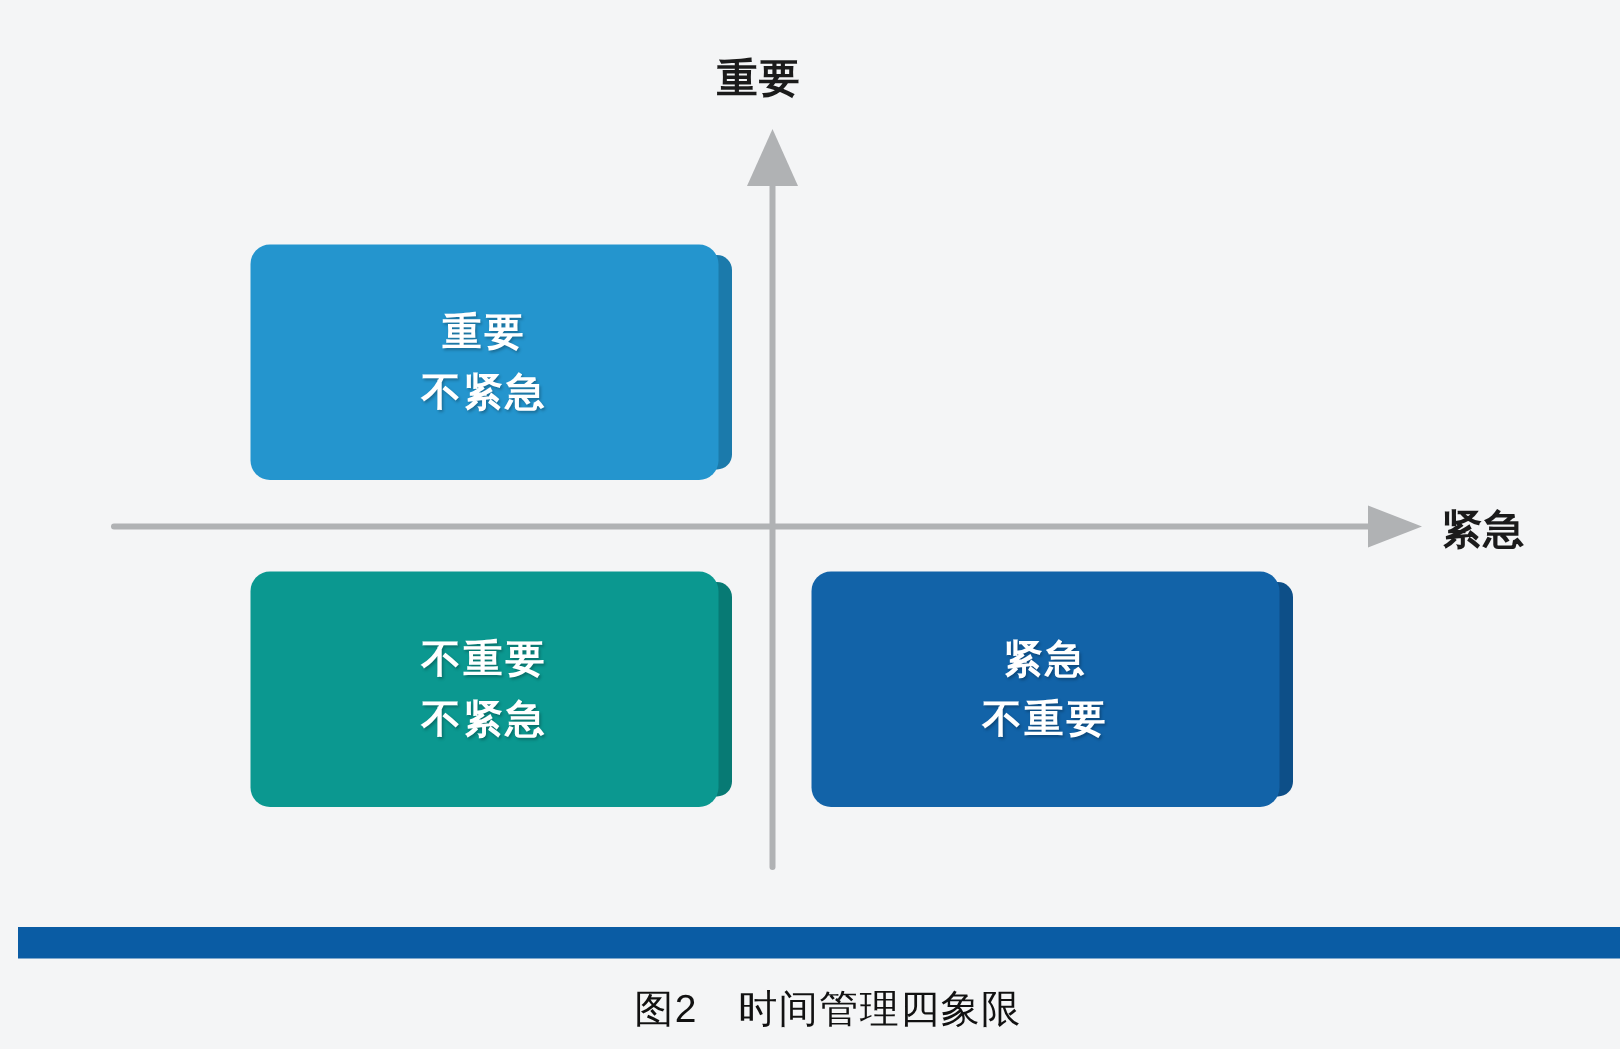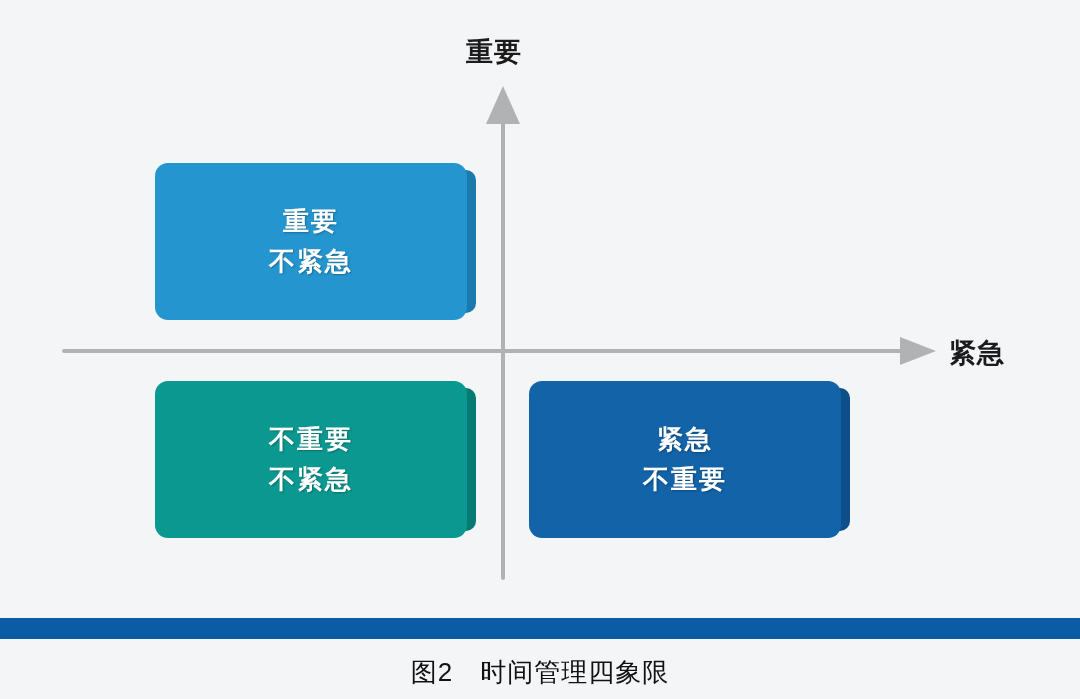--- a/index.html
+++ b/index.html
@@ -9,21 +9,21 @@
   body {
     width: 1080px;
     height: 699px;
     background: #f4f5f6;
     font-family: "Liberation Sans", "DejaVu Sans", sans-serif;
     overflow: hidden;
     position: relative;
   }
   #canvas {
     position: absolute;
-    left: 0; top: 0;
+    left: 12px; top: 0;
     width: 1010px;
     height: 699px;
   }
 
   
   .axis-h {
     position: absolute;
     left: 62px;
     top: 348px;
     width: 873px;

